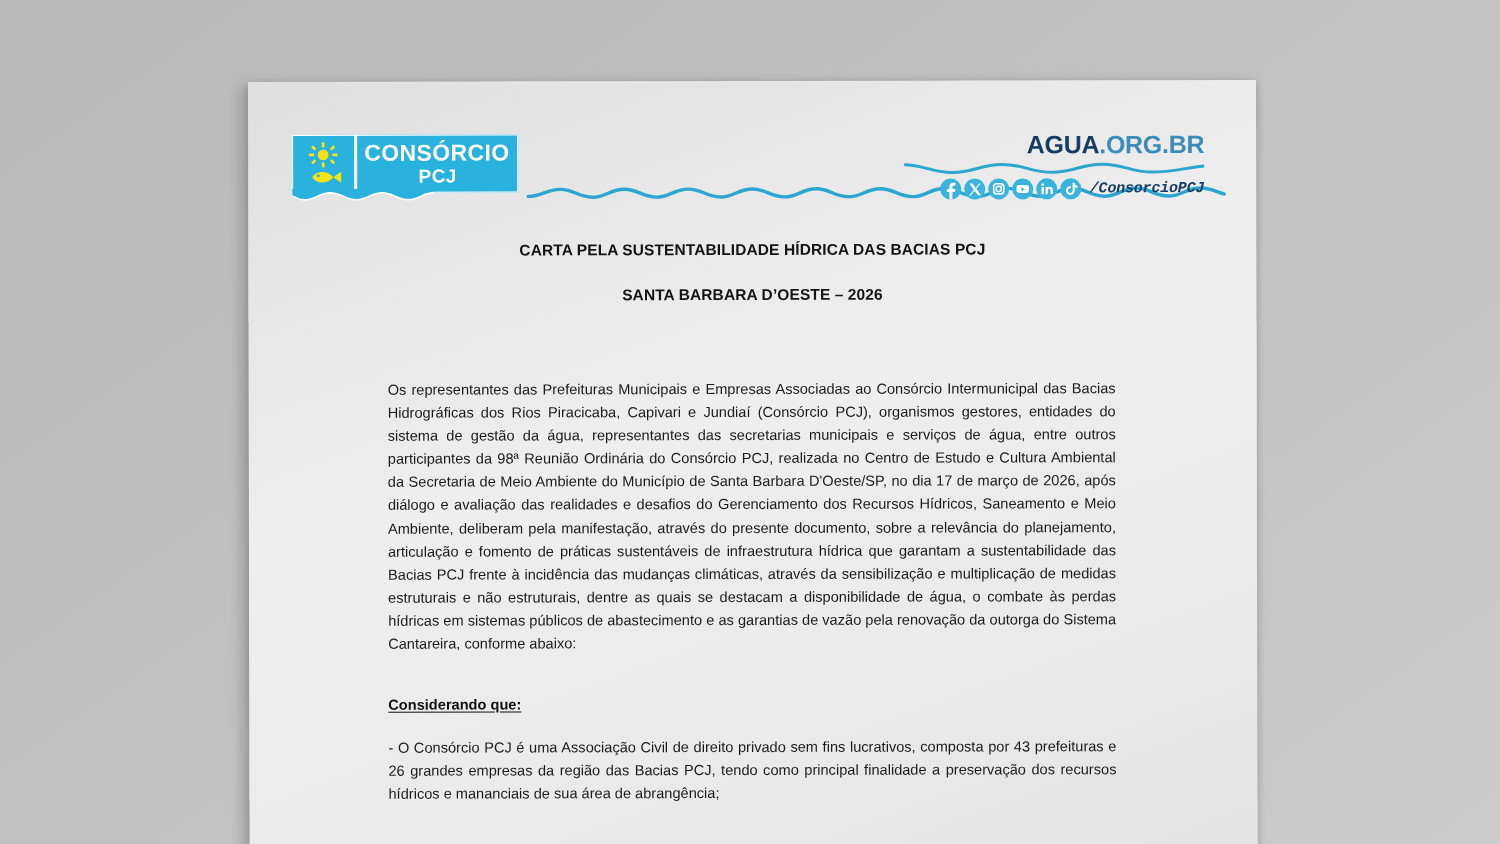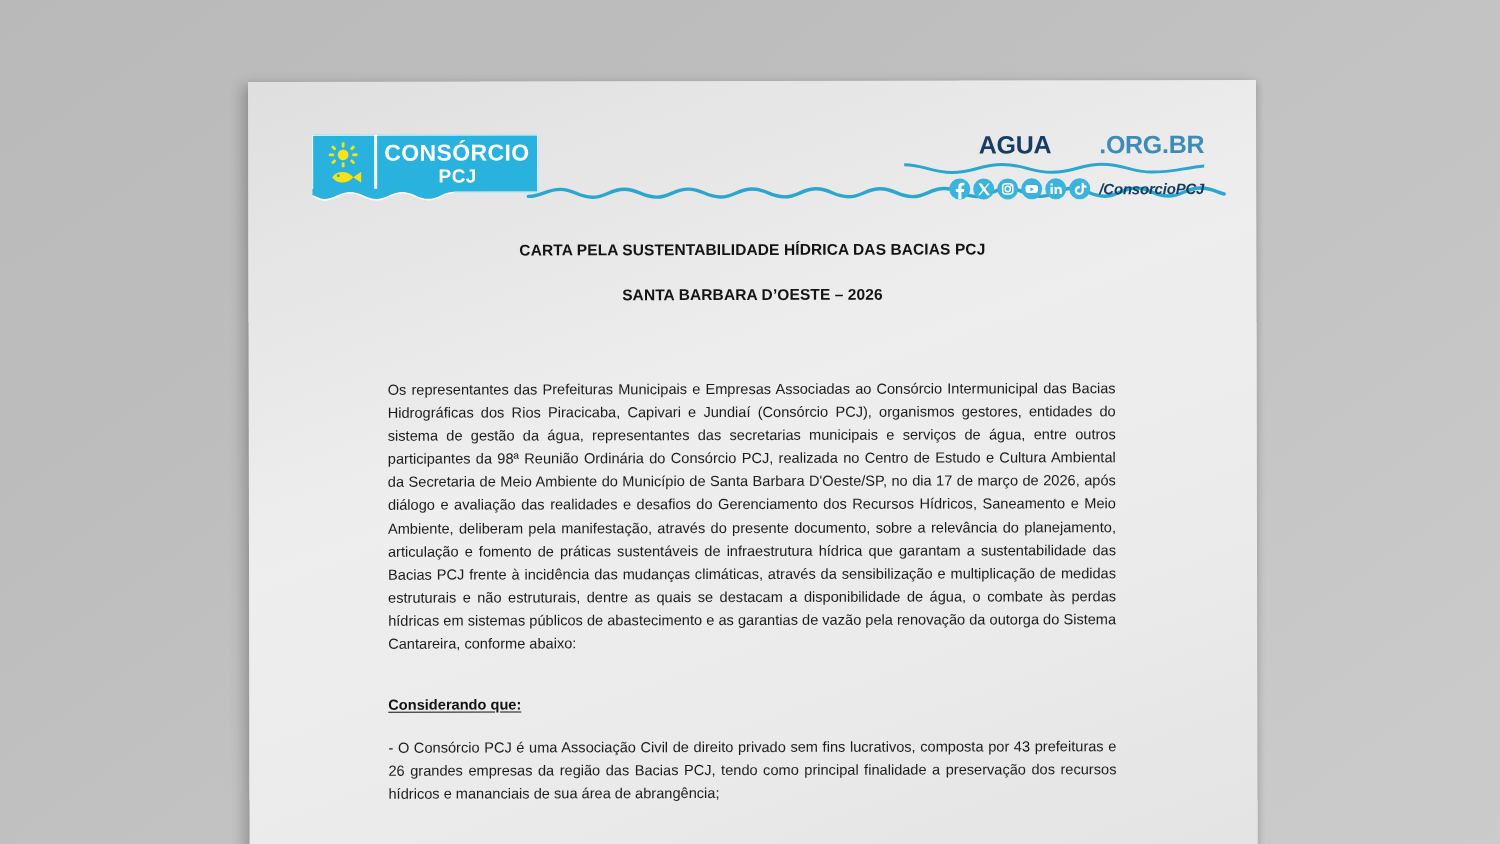--- a/index.html
+++ b/index.html
@@ -28,21 +28,21 @@
   
   #doc-header {
     position:absolute;
     left:0; top:0;
     width:100%; height:140px;
   }
 
   
   #logo-consorcio {
     position:absolute;
-    left:64px; top:53px;
+    left:44px; top:53px;
     width:256px; height:67px;
   }
   .logo-box {
     position:absolute;
     left:0; top:0;
     width:226px; height:58px;
     background:#29b2dd;
     border:1.5px solid #ffffff;
   }
   .logo-divider {
@@ -93,33 +93,34 @@
     text-align:right;
   }
   #agua-text {
     font-size:25px;
     font-weight:bold;
     letter-spacing:-0.3px;
     line-height:28px;
     white-space:nowrap;
   }
   .agua-dark  { color:#163d63; }
-  .agua-light { color:#3d8cb8;margin-left:48px; }
+  .agua-light { color:#3d8cb8; }
   #agua-wave {
     position:absolute;
     right:0; top:30px;
     width:300px; height:18px;
   }
   #social-row {
     position:absolute;
     right:0; top:48px;
     display:flex;
     align-items:center;
     justify-content:center;
     gap:3px;
+    font-family:Liberation Mono, monospace;
   }
   .social-icon {
     width:21px; height:21px;
     border-radius:50%;
     background:#3ab4dd;
     display:flex;
     align-items:center;
     justify-content:center;
     flex:0 0 auto;
   }

